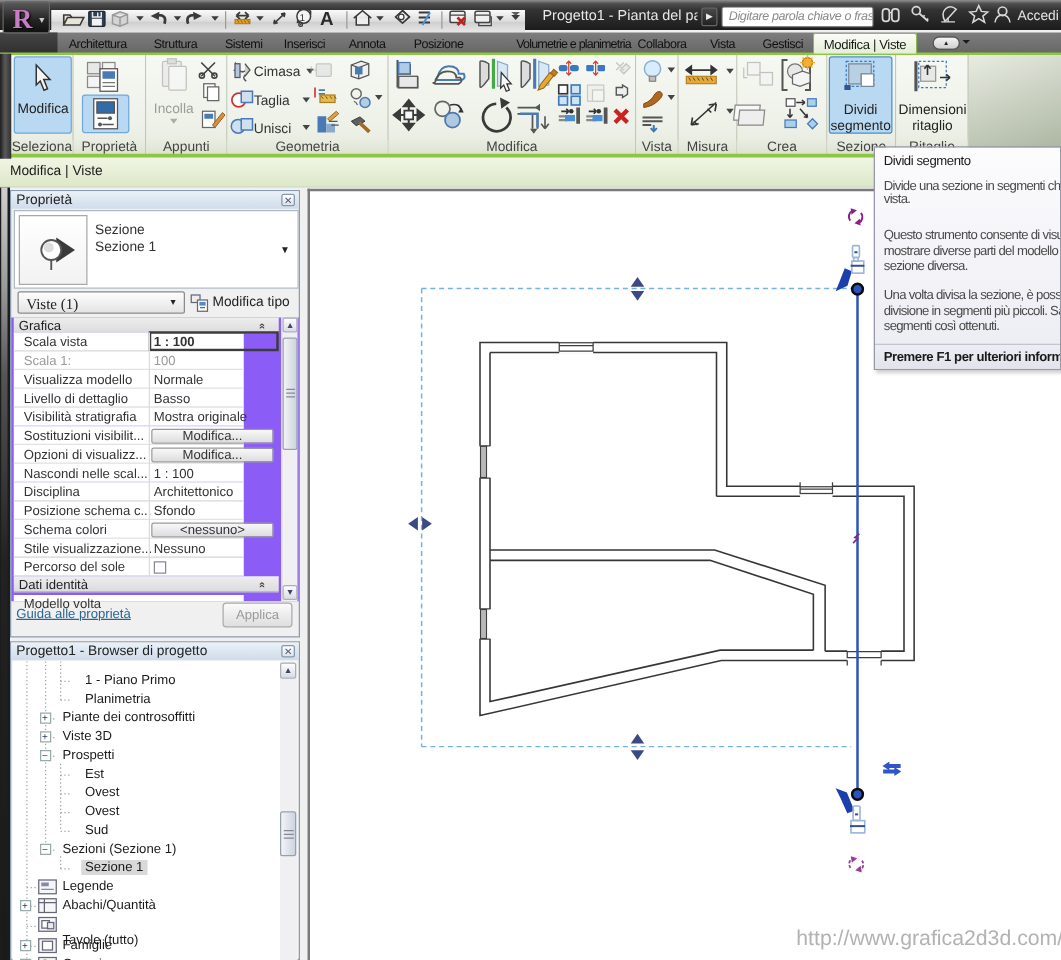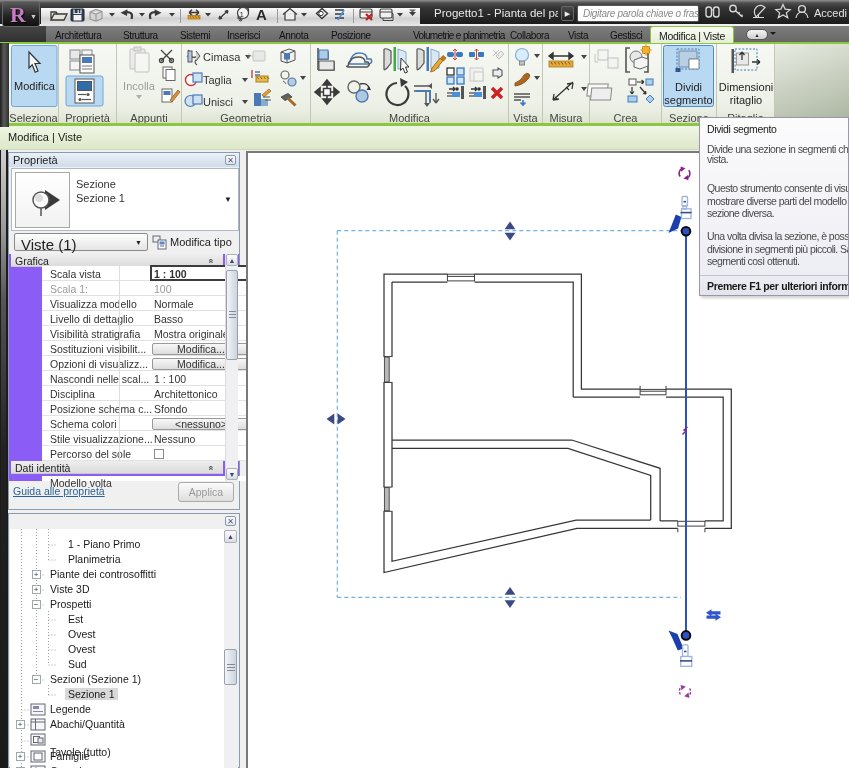--- a/index.html
+++ b/index.html
@@ -54,21 +54,21 @@
 .panel{background:#f0f0f0;border:1px solid #8c9cb0;}
 .ptitle{position:absolute;left:0;top:0;right:0;height:14px;
  background:linear-gradient(#eaf1f8,#cfdcea);font-size:11px;color:#222;
  padding-left:4px;line-height:14px;}
 .pclose{position:absolute;right:3px;top:2px;width:11px;height:10px;border:1px solid #8899aa;
  border-radius:2px;background:linear-gradient(#fdfdfd,#dde4ec);color:#557;font-size:8px;
  line-height:9px;text-align:center;}
 #props{left:8px;top:152px;width:232px;height:358px;}
 #browser{left:8px;top:513px;width:232px;height:255px;}
 
-.grow{position:absolute;left:2px;width:204px;height:15px;border-bottom:1px solid #e2e2e2;background:#fff;margin-left:31px;}
+.grow{position:absolute;left:2px;width:184px;height:15px;border-bottom:1px solid #e2e2e2;background:#fff;}
 .grow .n{position:absolute;left:8px;top:2px;font-size:10.5px;color:#333;white-space:nowrap;overflow:hidden;width:102px;}
 .grow .v{position:absolute;left:112px;top:2px;font-size:10.5px;color:#333;white-space:nowrap;}
 .ghead{position:absolute;left:2px;width:212px;height:13px;
  background:linear-gradient(#eee,#dcdcdc);border-bottom:1px solid #c8c8c8;}
 .ghead .n{position:absolute;left:4px;top:1px;font-size:10.5px;color:#222;}
 .ghead .c{position:absolute;right:10px;top:2px;font-size:9px;color:#444;transform:rotate(90deg);font-weight:bold;}
 .gbtn{position:absolute;left:2px;top:1.5px;width:98px;height:12px;
  background:linear-gradient(#f8f8f8,#ddd);border:1px solid #999;border-radius:2px;
  font-size:10.5px;color:#333;text-align:center;line-height:11px;}
 
@@ -470,21 +470,21 @@
           <circle cx="25" cy="27" r="8" fill="#fff" stroke="#555" stroke-width="1.5"></circle>
           <circle cx="23" cy="25" r="4" fill="#ddd" stroke="none"></circle>
         </svg>
       </div>
       <div style="position:absolute;left:64px;top:9px;font-size:11px;color:#333;">Sezione</div>
       <div style="position:absolute;left:64px;top:23px;font-size:11px;color:#333;">Sezione 1</div>
       <div style="position:absolute;right:6px;top:26px;font-size:8px;color:#222;">▼</div>
     </div>
 
     <div style="position:absolute;left:5px;top:80px;width:134px;height:18px;background:linear-gradient(#fefefe,#e4e4e4);border:1px solid #8a8a8a;border-radius:2px;">
-      <span style="position:absolute;left:6px;top:2px;font-size:15px;color:#222;">Viste (1)</span>
+      <span style="position:absolute;left:6px;top:2px;font-size:12px;color:#222;font-family:Liberation Serif, serif;">Viste (1)</span>
       <span style="position:absolute;right:5px;top:5px;font-size:7px;color:#222;">▼</span>
     </div>
     <svg style="position:absolute;left:143px;top:82px;" width="15" height="15" viewBox="0 0 15 15">
       <rect x="1" y="1" width="7" height="6" fill="#eee" stroke="#667" stroke-width="1"></rect>
       <rect x="6" y="5" width="8" height="9" fill="#fff" stroke="#667" stroke-width="1"></rect>
       <rect x="7.5" y="6.5" width="5" height="3" fill="#5588cc"></rect>
       <line x1="8" y1="11" x2="12" y2="11" stroke="#667"></line>
     </svg>
     <div style="position:absolute;left:161px;top:83px;font-size:11px;color:#222;">Modifica tipo</div>
     <div id="pgrid" style="position:absolute;left:0px;top:101px;width:230px;height:227px;background:#8b5cf6;">
@@ -563,20 +563,21 @@
         </div>
         <div style="position:absolute;left:0px;bottom:1px;width:12px;height:12px;background:linear-gradient(#fdfdfd,#d8dce2);border:1px solid #a8b0bc;border-radius:2px;font-size:7px;text-align:center;line-height:11px;color:#446;">▼</div>
       </div>
     </div>
 
     <div style="position:absolute;left:4px;top:332px;font-size:10.5px;color:#2a6496;text-decoration:underline;">Guida alle proprietà</div>
     <div style="position:absolute;left:169px;top:329px;width:56px;height:20px;background:linear-gradient(#fbfbfb,#dedede);border:1px solid #aaa;border-radius:3px;font-size:10.5px;color:#9a9a9a;text-align:center;line-height:19px;">Applica</div>
   </div>
 
   <div class="abs panel" id="browser">
+    <div class="ptitle">Progetto1 - Browser di progetto</div>
     <div class="pclose">✕</div>
     <div id="tree-body" style="position:absolute;left:1px;top:15px;width:228px;height:239px;background:#fff;overflow:hidden;">
       <svg width="228" height="239" style="position:absolute;left:0;top:0;">
         <g stroke="#a0a0a0" stroke-width="1" stroke-dasharray="1,2">
           <line x1="11.5" y1="0" x2="11.5" y2="243"></line>
           <line x1="26.5" y1="0" x2="26.5" y2="151"></line>
           <line x1="38.5" y1="0" x2="38.5" y2="31"></line>
           <line x1="38.5" y1="82" x2="38.5" y2="134"></line>
           <line x1="38.5" y1="156" x2="38.5" y2="166"></line>
           <line x1="38.5" y1="16" x2="47" y2="16"></line>
@@ -748,20 +749,21 @@
       <polygon points="689.4,697.9 684.2,696.2 688.5,692.6"></polygon>
     </g>
 
     <g fill="#2f55c8">
       <path d="M706,612.8 L711.5,609.2 V611.2 H720.5 V614.4 H711.5 V616.4 Z"></path>
       <path d="M721,617.2 L715.5,613.6 V615.6 H706.5 V618.8 H715.5 V620.8 Z"></path>
     </g>
    </g>
   </svg>
   </div>
+  <div class="abs" id="watermark">http://www.grafica2d3d.com/</div>
 
   <div class="abs" id="tooltip">
     <div class="tl" style="top:5px;font-weight:normal;color:#1a1a1a;letter-spacing:-0.35px;">Dividi segmento</div>
     <div class="tl" style="top:24.5px;">Divide una sezione in segmenti che p</div>
     <div class="tl" style="top:35px;">vista.</div>
     <div class="tl" style="top:64px;">Questo strumento consente di visual</div>
     <div class="tl" style="top:76.5px;">mostrare diverse parti del modello in</div>
     <div class="tl" style="top:89px;">sezione diversa.</div>
     <div class="tl" style="top:112px;">Una volta divisa la sezione, è possibil</div>
     <div class="tl" style="top:124.5px;">divisione in segmenti più piccoli. Sarà</div>

